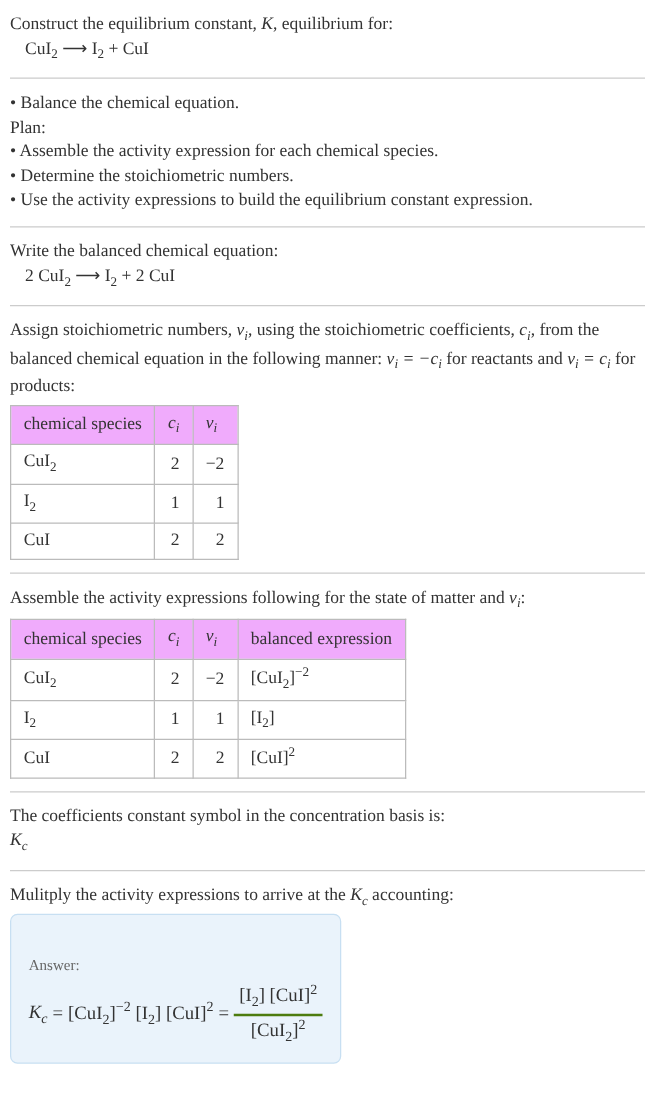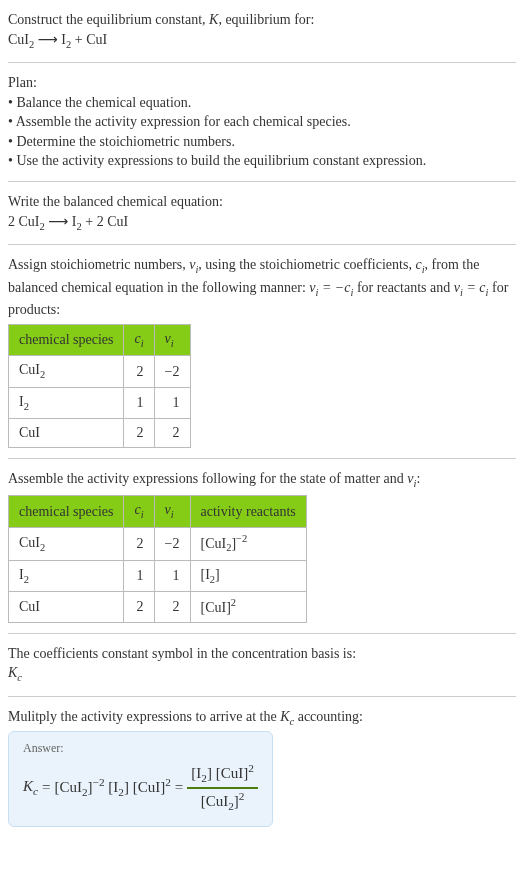--- a/index.html
+++ b/index.html
@@ -15,58 +15,60 @@
   .section {
     padding: 6px 0;
   }
   hr.sep {
     border: none;
     border-top: 1px solid #ccc;
     margin: 4px 0;
   }
   .eq {
     font-family: Georgia, serif;
+    margin-left: 12px;
   }
   sub {
     font-size: 0.75em;
     vertical-align: sub;
   }
   sup {
     font-size: 0.75em;
     vertical-align: super;
   }
   table.tbl {
     border-collapse: collapse;
     margin-top: 4px;
   }
   table.tbl th, table.tbl td {
     border: 1px solid #bbb;
     padding: 4px 10px;
     text-align: left;
     font-weight: normal;
   }
   table.tbl th {
-    background: #84cc16;
+    background: #f0abfc;
   }
   table.tbl td.num {
     text-align: right;
   }
   .italic { font-style: italic; }
   .answer-box {
     background: #eaf3fb;
     border: 1px solid #c7dff2;
     border-radius: 6px;
     padding: 8px 14px 12px 14px;
     display: inline-block;
     margin-top: 2px;
   }
   .answer-label {
     font-size: 12px;
     color: #666;
     margin-bottom: 4px;
+    margin-top: 24px;
   }
   .frac {
     display: inline-block;
     vertical-align: middle;
     text-align: center;
   }
   .frac .num {
     display: block;
     border-bottom: 2px solid #4d7c0f;
     padding: 0 4px;
@@ -90,22 +92,22 @@
     <span>Construct the equilibrium constant, </span><span class="italic">K</span><span>, equilibrium for:</span>
   </div>
   <div class="eq">
     CuI<sub>2</sub> ⟶ I<sub>2</sub> + CuI
   </div>
 </div>
 
 <hr class="sep">
 
 <div class="section">
+  <div>• Balance the chemical equation.</div>
   <div>Plan:</div>
-  <div>• Balance the chemical equation.</div>
   <div>• Assemble the activity expression for each chemical species.</div>
   <div>• Determine the stoichiometric numbers.</div>
   <div>• Use the activity expressions to build the equilibrium constant expression.</div>
 </div>
 
 <hr class="sep">
 
 <div class="section">
   <div>Write the balanced chemical equation:</div>
   <div class="eq">
@@ -150,21 +152,21 @@
 <div class="section">
   <div>
     <span>Assemble the activity expressions following for the state of matter and </span><span class="italic">ν<sub>i</sub></span><span>:</span>
   </div>
   <table class="tbl">
     <tbody>
         <tr>
       <th>chemical species</th>
       <th><span class="italic">c<sub>i</sub></span></th>
       <th><span class="italic">ν<sub>i</sub></span></th>
-      <th>activity reactants</th>
+      <th>balanced expression</th>
     </tr>
     <tr>
       <td>CuI<sub>2</sub></td>
       <td class="num">2</td>
       <td class="num">−2</td>
       <td>[CuI<sub>2</sub>]<sup>−2</sup></td>
     </tr>
     <tr>
       <td>I<sub>2</sub></td>
       <td class="num">1</td>

